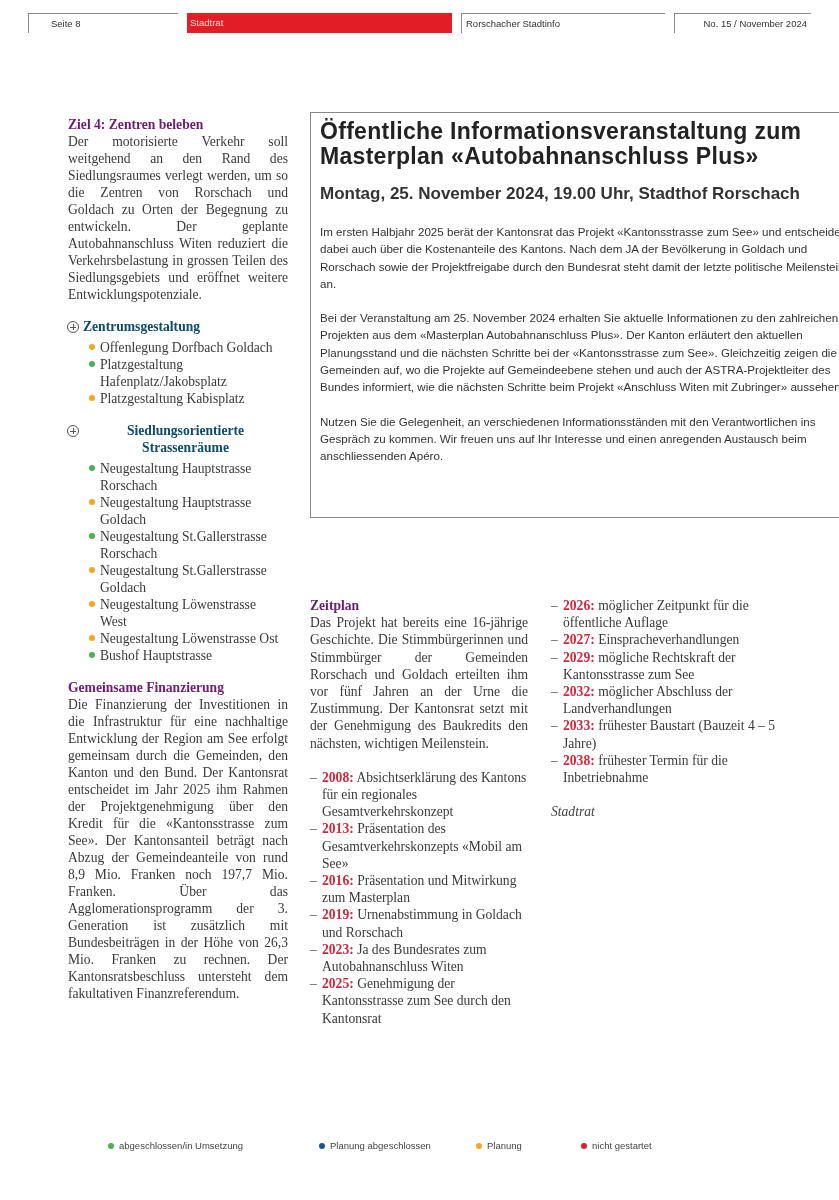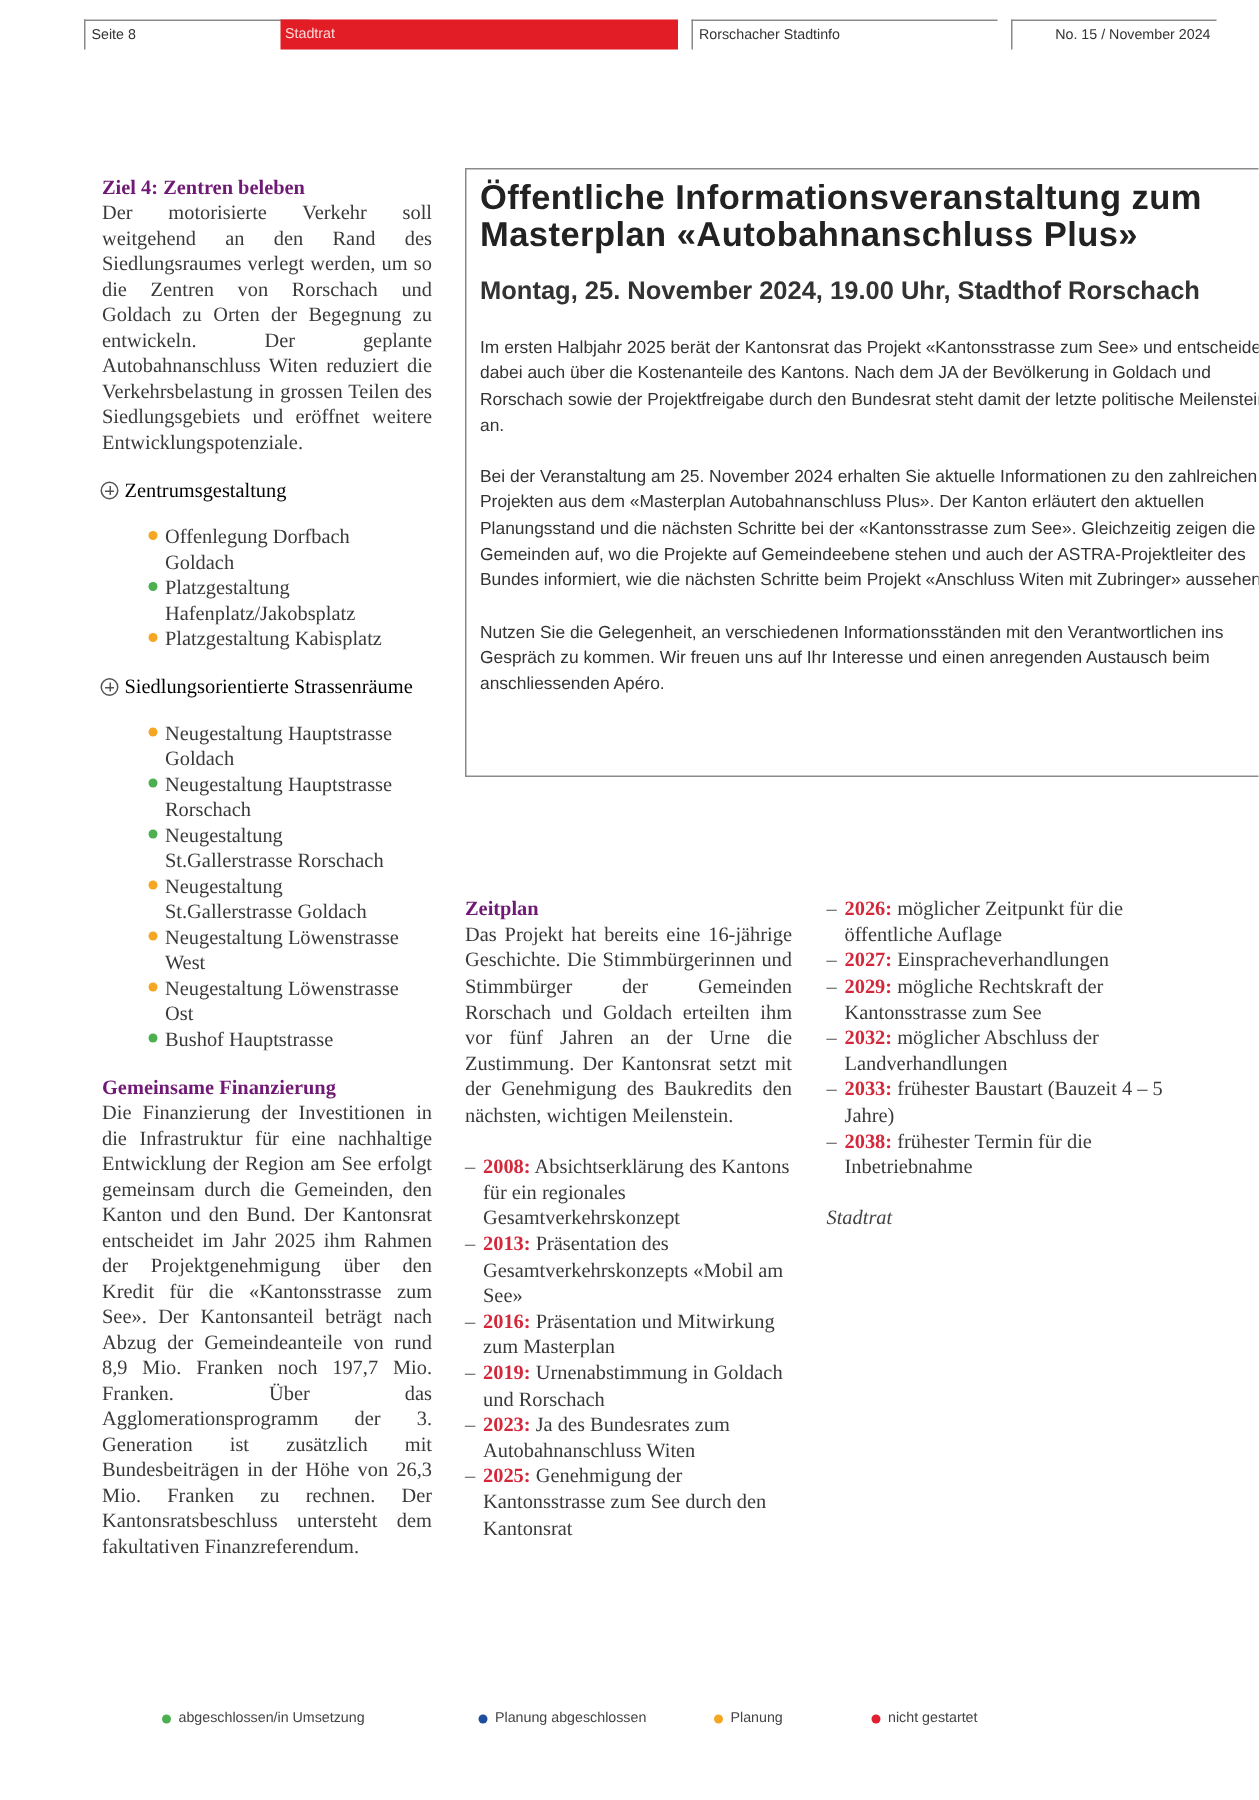--- a/index.html
+++ b/index.html
@@ -1,35 +1,35 @@
 <!DOCTYPE html>
 <html><head>
 <meta charset="utf-8">
 <style>
   html, body { margin: 0; padding: 0; background: #ffffff; }
   body { width: 839px; height: 1200px; position: relative; overflow: hidden; color: #2b2b2b; }
 
   
   .hdr { position: absolute; top: 13px; height: 20px; font-family: "Liberation Sans", sans-serif; font-size: 9.5px; line-height: 20px; box-sizing: border-box; }
-  .hdr-page { left: 28px; width: 150px; border-top: 1px solid #8a8a8a; border-left: 1px solid #8a8a8a; padding-left: 4px; color: #333; margin-left: 28px; }
+  .hdr-page { left: 28px; width: 150px; border-top: 1px solid #8a8a8a; border-left: 1px solid #8a8a8a; padding-left: 22px; color: #333; }
   .hdr-section { left: 187px; width: 265px; background: #e31d25; color: #ffd9d9; padding-left: 3px; }
   .hdr-pub { left: 461px; width: 204px; border-top: 1px solid #8a8a8a; border-left: 1px solid #8a8a8a; padding-left: 4px; color: #333; }
   .hdr-issue { left: 674px; width: 137px; border-top: 1px solid #8a8a8a; border-left: 1px solid #8a8a8a; text-align: right; padding-right: 4px; color: #333; }
 
   
   .col-left { position: absolute; left: 68px; top: 116px; width: 220px; font-family: "Liberation Serif", serif; font-size: 13.6px; line-height: 17px; color: #3a3a3a; }
   .col-left p { margin: 0; text-align: justify; hyphens: manual; }
   .h-bold { font-weight: bold; color: #701a75; }
   .group { margin-top: 15px; }
-  .group-title { display: flex; align-items: flex-start; font-weight: normal; color: #000000; text-align: center; }
+  .group-title { display: flex; align-items: flex-start; font-weight: bold; color: #0c4a6e; text-align: center; }
   .plus-icon { display: inline-block; width: 10px; height: 10px; border: 1px solid #555; border-radius: 50%; position: relative; margin: 3px 4px 0 -1px; flex: 0 0 auto; }
   .plus-icon::before, .plus-icon::after { content: ""; position: absolute; background: #555; }
   .plus-icon::before { left: 2px; right: 2px; top: 4.5px; height: 1px; }
   .plus-icon::after { top: 2px; bottom: 2px; left: 4.5px; width: 1px; }
-  .items { list-style: none; margin: 14px; padding: 0 0 0 15px; font-family: Liberation Serif, serif; }
+  .items { list-style: none; margin: 4px; padding: 0 0 0 15px; font-family: Liberation Serif, serif; }
   .items li { position: relative; padding-left: 13px; }
   .dot { position: absolute; left: 2px; top: 5px; width: 6px; height: 6px; border-radius: 50%; }
 
   
   .event-box { position: absolute; left: 310px; top: 112px; width: 546px; height: 406px; border: 1px solid #8a8a8a; box-sizing: border-box; padding: 6px 9px 0 9px; font-family: "Liberation Sans", sans-serif; color: #333; }
   .event-title { font-size: 23px; line-height: 25px; font-weight: bold; color: #222; margin: 0 0 15px 0; letter-spacing: 0.3px; }
   .event-sub { font-size: 17px; font-weight: bold; margin: 0 0 19px 0; color: #333; }
   .event-box p.body { font-size: 11.6px; line-height: 17.3px; margin: 0 0 17px 0; text-align: left; }
 
   
@@ -70,22 +70,22 @@
       <li><span class="dot" style="background: rgb(245, 166, 35);"></span><span>Platzgestaltung Kabisplatz</span></li>
     </ul>
   </div>
 
   <div class="group">
     <div class="group-title">
       <span class="plus-icon"></span>
       <span>Siedlungsorientierte Strassenräume</span>
     </div>
     <ul class="items">
+      <li><span class="dot" style="background: rgb(76, 175, 80);"></span><span>Neugestaltung Hauptstrasse Rorschach</span></li>
       <li><span class="dot" style="background: rgb(245, 166, 35);"></span><span>Neugestaltung Hauptstrasse Goldach</span></li>
-      <li><span class="dot" style="background: rgb(76, 175, 80);"></span><span>Neugestaltung Hauptstrasse Rorschach</span></li>
       <li><span class="dot" style="background: rgb(76, 175, 80);"></span><span>Neugestaltung St.Gallerstrasse Rorschach</span></li>
       <li><span class="dot" style="background: rgb(245, 166, 35);"></span><span>Neugestaltung St.Gallerstrasse Goldach</span></li>
       <li><span class="dot" style="background: rgb(245, 166, 35);"></span><span>Neugestaltung Löwenstrasse West</span></li>
       <li><span class="dot" style="background: rgb(245, 166, 35);"></span><span>Neugestaltung Löwenstrasse Ost</span></li>
       <li><span class="dot" style="background: rgb(76, 175, 80);"></span><span>Bushof Hauptstrasse</span></li>
     </ul>
   </div>
 
   <div class="group">
     <div class="h-bold">Gemeinsame Finanzierung</div>

